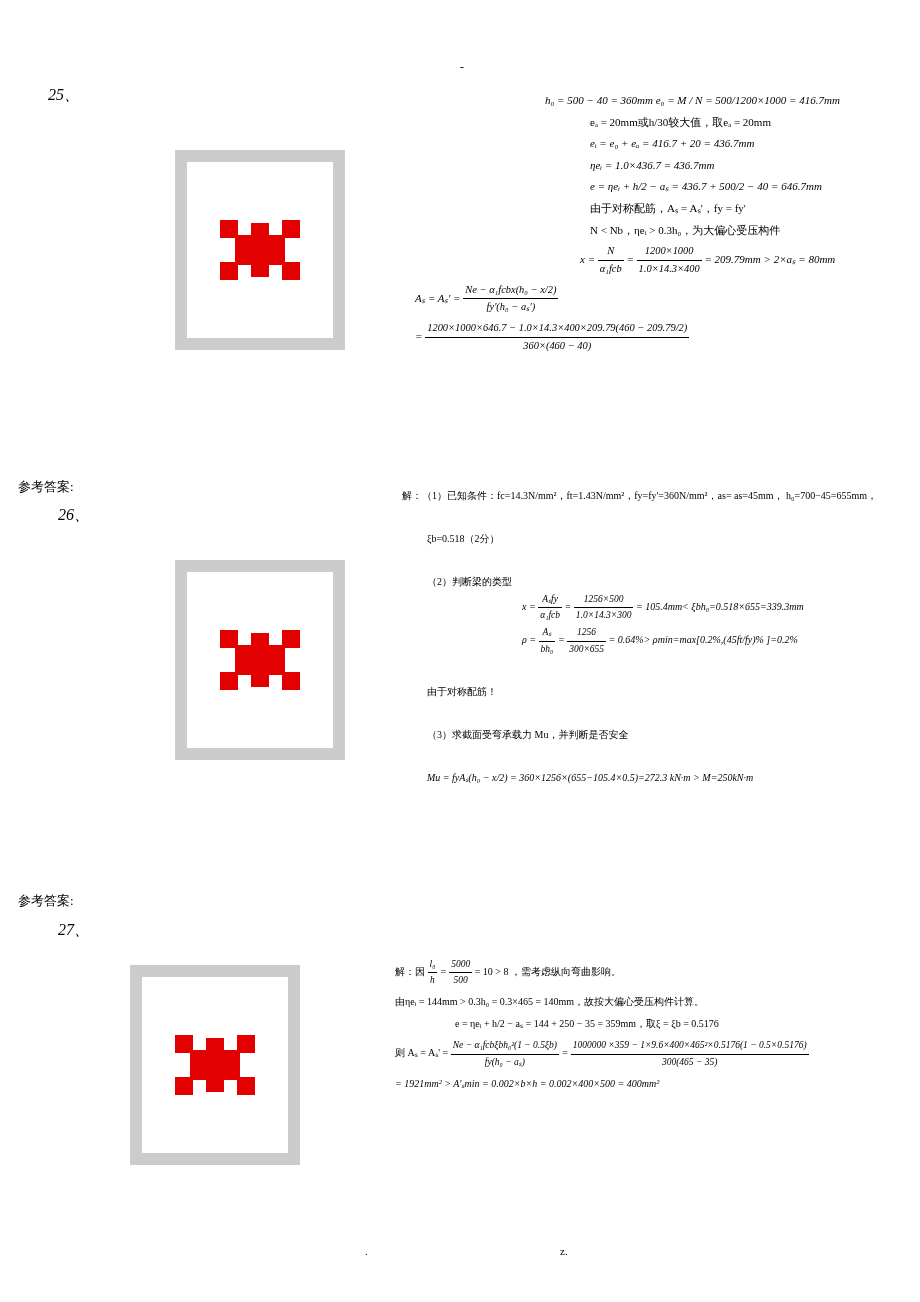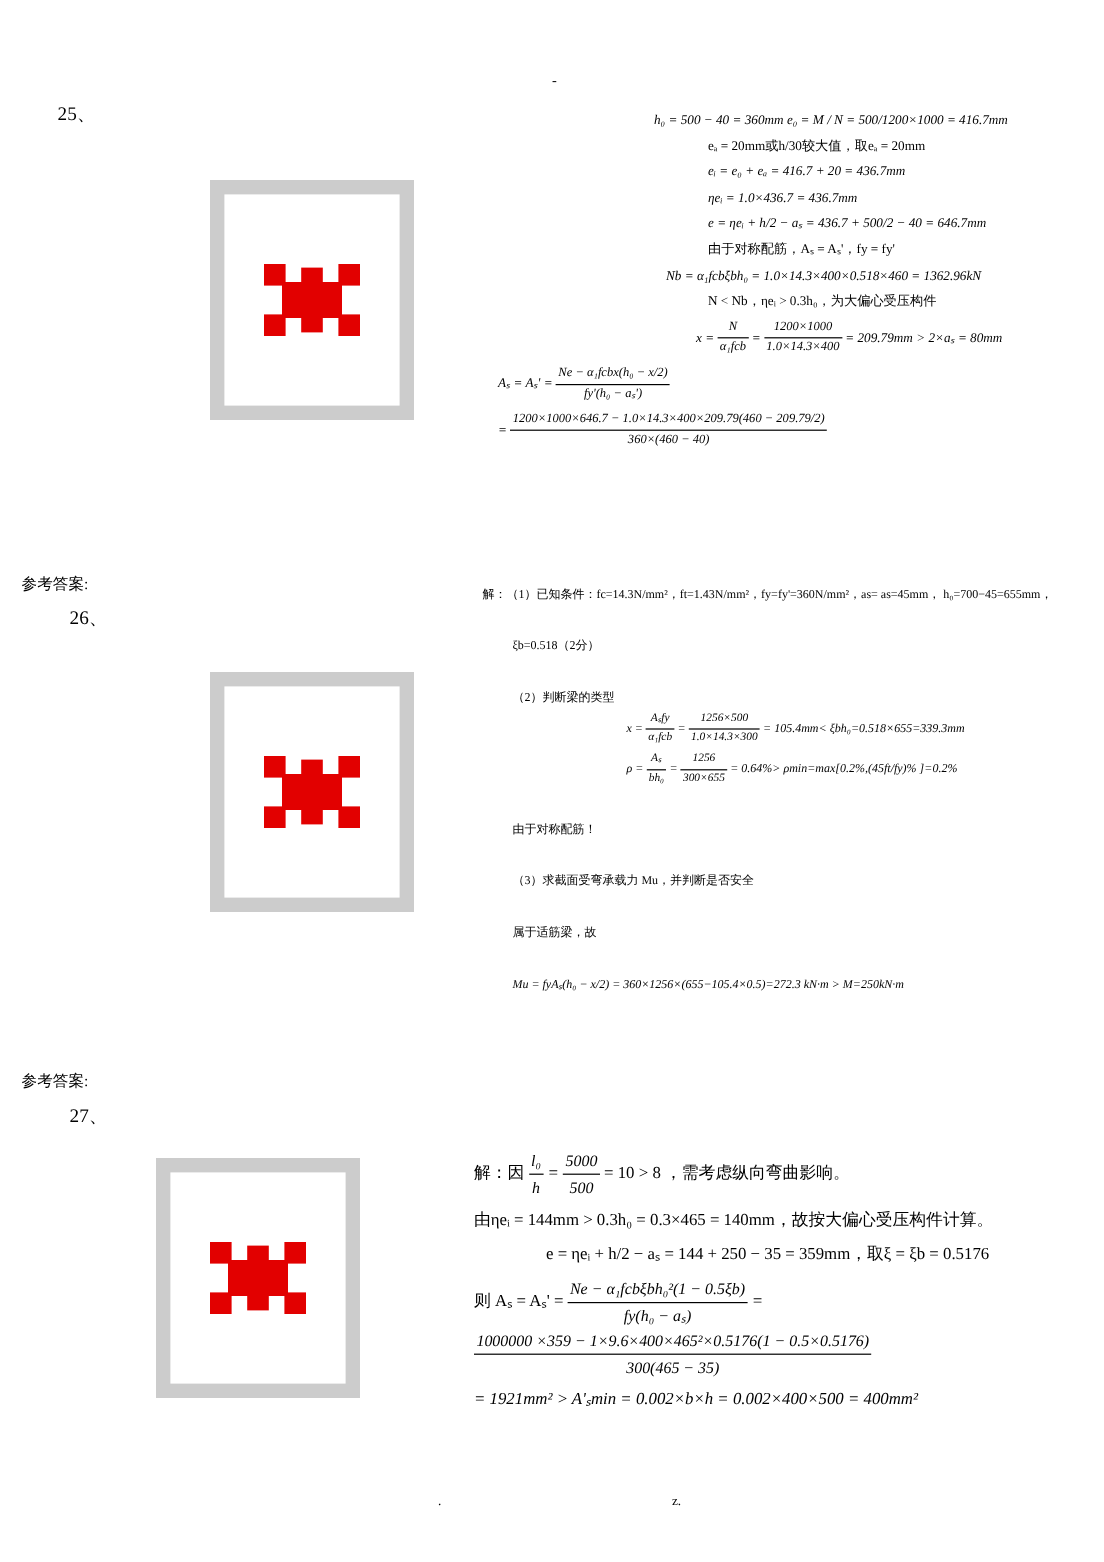--- a/index.html
+++ b/index.html
@@ -6,21 +6,21 @@
     body {
       font-family: "SimSun", serif;
       font-size: 14px;
       background: #fff;
       width: 920px;
       height: 1302px;
       position: relative;
       color: #000;
     }
     .page-dash { position: absolute; top: 60px; left: 460px; font-size: 12px; }
-    .q-num { position: absolute; font-size: 16px; }
+    .q-num { position: absolute; font-size: 16px; font-style: italic; }
     .q25 { top: 85px; left: 48px; }
     .q26 { top: 505px; left: 58px; }
     .q27 { top: 920px; left: 58px; }
     .answer-label { position: absolute; font-size: 13px; left: 18px; }
     .ans1 { top: 478px; }
     .ans2 { top: 892px; }
     
     .img-placeholder {
       position: absolute;
       width: 170px;
@@ -73,21 +73,21 @@
     .math1 .indent2 { margin-left: 175px; }
     .math1 .indent3 { margin-left: 140px; }
     .math1 .indent4 { margin-left: 165px; }
     .math1 .frac-line { margin-left: 0; }
     
     .math2 { top: 488px; left: 402px; width: 500px; font-size: 10px; }
     .math2 .line { margin-bottom: 2px; }
     .math2 .indent1 { margin-left: 25px; margin-top: 27px; }
     .math2 .indent2 { margin-left: 120px; }
     
-    .math3 { top: 957px; left: 395px; width: 510px; font-size: 14px; }
+    .math3 { top: 957px; left: 395px; width: 510px; font-size: 10px; }
     .math3 .line { margin-bottom: 6px; }
     
     .footer-dot { position: absolute; bottom: 45px; left: 365px; font-size: 11px; }
     .footer-z { position: absolute; bottom: 45px; left: 560px; font-size: 11px; }
     .cn { font-style: normal; font-family: "SimSun", serif; }
     .frac { display: inline-block; vertical-align: middle; text-align: center; }
     .frac .num { display: block; border-bottom: 1px solid #000; padding: 0 2px; font-size: 0.95em; }
     .frac .den { display: block; padding: 0 2px; font-size: 0.95em; }
   </style>
 </head>
@@ -142,21 +142,20 @@
     </div>
 </div>
 
 <div class="math-block math1">
   <div class="line indent1">h₀ = 500 − 40 = 360mm   e₀ = M / N = 500/1200×1000 = 416.7mm</div>
   <div class="line indent2"><span class="cn">eₐ = 20mm或h/30较大值，取eₐ = 20mm</span></div>
   <div class="line indent2">eᵢ = e₀ + eₐ = 416.7 + 20 = 436.7mm</div>
   <div class="line indent2">ηeᵢ = 1.0×436.7 = 436.7mm</div>
   <div class="line indent2">e = ηeᵢ + h/2 − aₛ = 436.7 + 500/2 − 40 = 646.7mm</div>
   <div class="line indent2"><span class="cn">由于对称配筋，Aₛ = Aₛ'，fy = fy'</span></div>
-  <div class="line indent3">Nb = α₁fcbξbh₀ = 1.0×14.3×400×0.518×460 = 1362.96kN</div>
   <div class="line indent2"><span class="cn">N &lt; Nb，ηeᵢ &gt; 0.3h₀，为大偏心受压构件</span></div>
   <div class="line indent4">
     <span>x =</span>
     <span class="frac"><span class="num">N</span><span class="den">α₁fcb</span></span>
     <span>=</span>
     <span class="frac"><span class="num">1200×1000</span><span class="den">1.0×14.3×400</span></span>
     <span>= 209.79mm &gt; 2×aₛ = 80mm</span>
   </div>
   <div class="line frac-line">
     <span>Aₛ = Aₛ' =</span>
@@ -181,21 +180,20 @@
   </div>
   <div class="line indent2">
     <span>ρ =</span>
     <span class="frac"><span class="num">Aₛ</span><span class="den">bh₀</span></span>
     <span>=</span>
     <span class="frac"><span class="num">1256</span><span class="den">300×655</span></span>
     <span>= 0.64%&gt; ρmin=max[0.2%,(45ft/fy)% ]=0.2%</span>
   </div>
   <div class="line indent1"><span class="cn">由于对称配筋！</span></div>
   <div class="line indent1"><span class="cn">（3）求截面受弯承载力 Mu，并判断是否安全</span></div>
-  <div class="line indent1"><span class="cn">属于适筋梁，故</span></div>
   <div class="line indent1">Mu = fyAₛ(h₀ − x/2) = 360×1256×(655−105.4×0.5)=272.3 kN·m &gt; M=250kN·m</div>
 </div>
 
 <div class="math-block math3">
   <div class="line">
     <span class="cn">解：因</span>
     <span class="frac"><span class="num">l₀</span><span class="den">h</span></span>
     <span>=</span>
     <span class="frac"><span class="num">5000</span><span class="den">500</span></span>
     <span class="cn">= 10 &gt; 8 ，需考虑纵向弯曲影响。</span>

